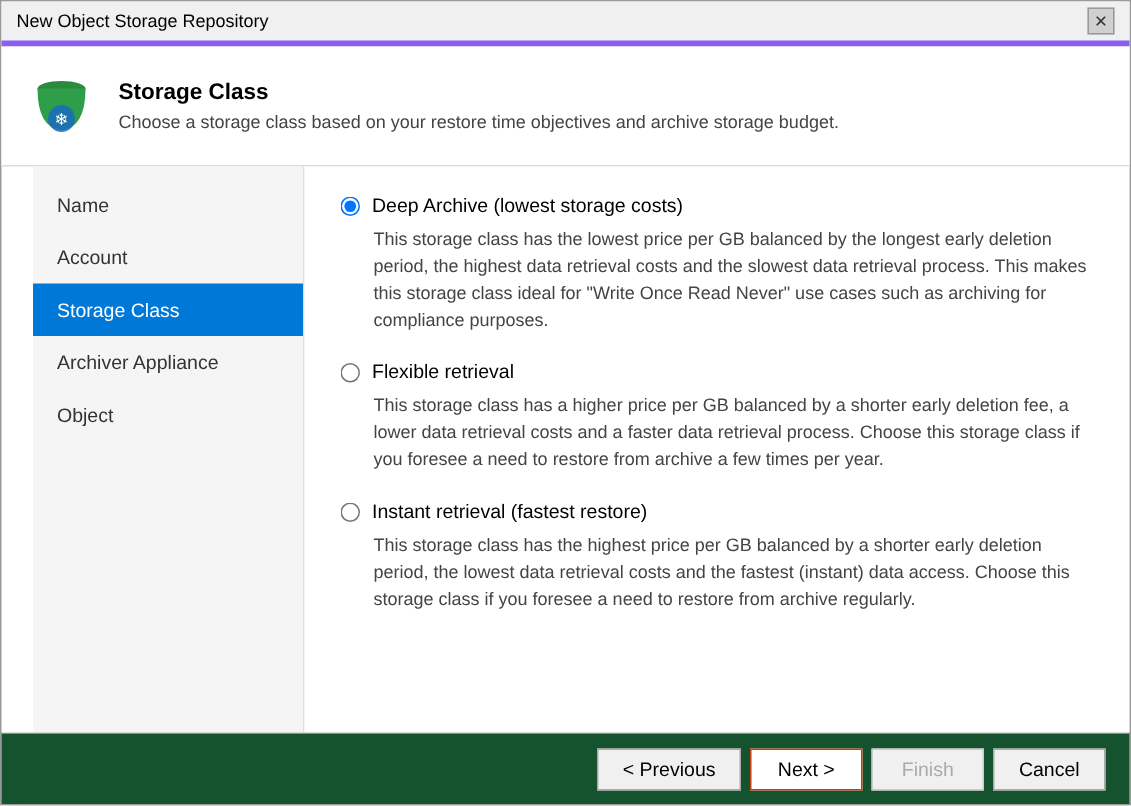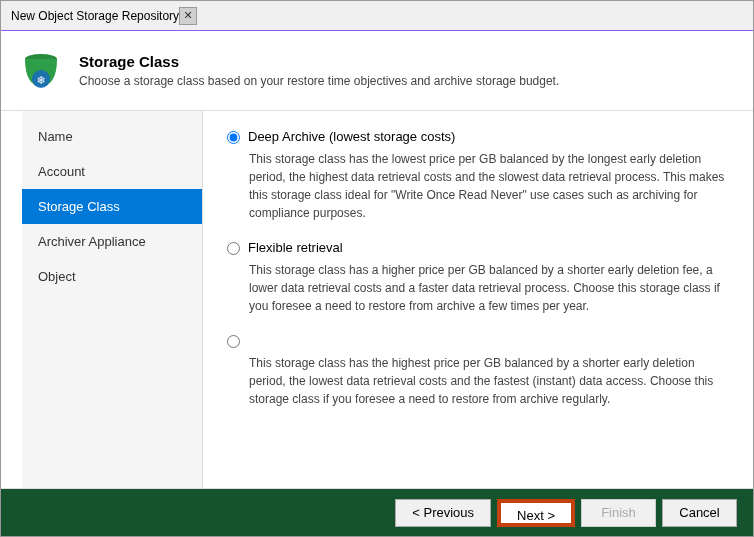--- a/index.html
+++ b/index.html
@@ -16,24 +16,24 @@
       width: 754px;
       height: 537px;
       background: #ffffff;
       border: 1px solid #999;
       box-shadow: 3px 3px 10px rgba(0,0,0,0.3);
       display: flex;
       flex-direction: column;
     }
     .title-bar {
       background: #f0f0f0;
-      border-bottom: 1px solid #8b5cf6;
+      border-bottom: 4px solid #8b5cf6;
       padding: 6px 10px;
       display: flex;
-      justify-content: flex-start;
+      justify-content: space-between;
       align-items: center;
       height: 30px;
     }
     .title-bar-text {
       font-size: 12px;
       color: #000;
     }
     .close-btn {
       width: 18px;
       height: 18px;
@@ -139,21 +139,21 @@
       padding: 5px 16px;
       font-size: 13px;
       border: 1px solid #aaa;
       background: #f0f0f0;
       cursor: pointer;
       min-width: 75px;
       height: 28px;
     }
     .btn-primary {
       background: #fff;
-      border: 4px solid #c2410c;
+      border: 1px solid #c2410c;
       color: #000;
     }
     .btn-disabled {
       background: #f0f0f0;
       color: #aaa;
       border: 1px solid #ccc;
       cursor: default;
     }
   </style>
 </head>
@@ -215,20 +215,21 @@
           <span class="option-title">Flexible retrieval</span>
         </label>
         <div class="option-desc">
           This storage class has a higher price per GB balanced by a shorter early deletion fee, a lower data retrieval costs and a faster data retrieval process. Choose this storage class if you foresee a need to restore from archive a few times per year.
         </div>
       </div>
 
       <div class="option-group">
         <label class="option-label">
           <input type="radio" name="storage-class" style="">
+          <span class="option-title">Instant retrieval (fastest restore)</span>
         </label>
         <div class="option-desc">
           This storage class has the highest price per GB balanced by a shorter early deletion period, the lowest data retrieval costs and the fastest (instant) data access. Choose this storage class if you foresee a need to restore from archive regularly.
         </div>
       </div>
 
     </div>
   </div>
 
   <div class="footer">

